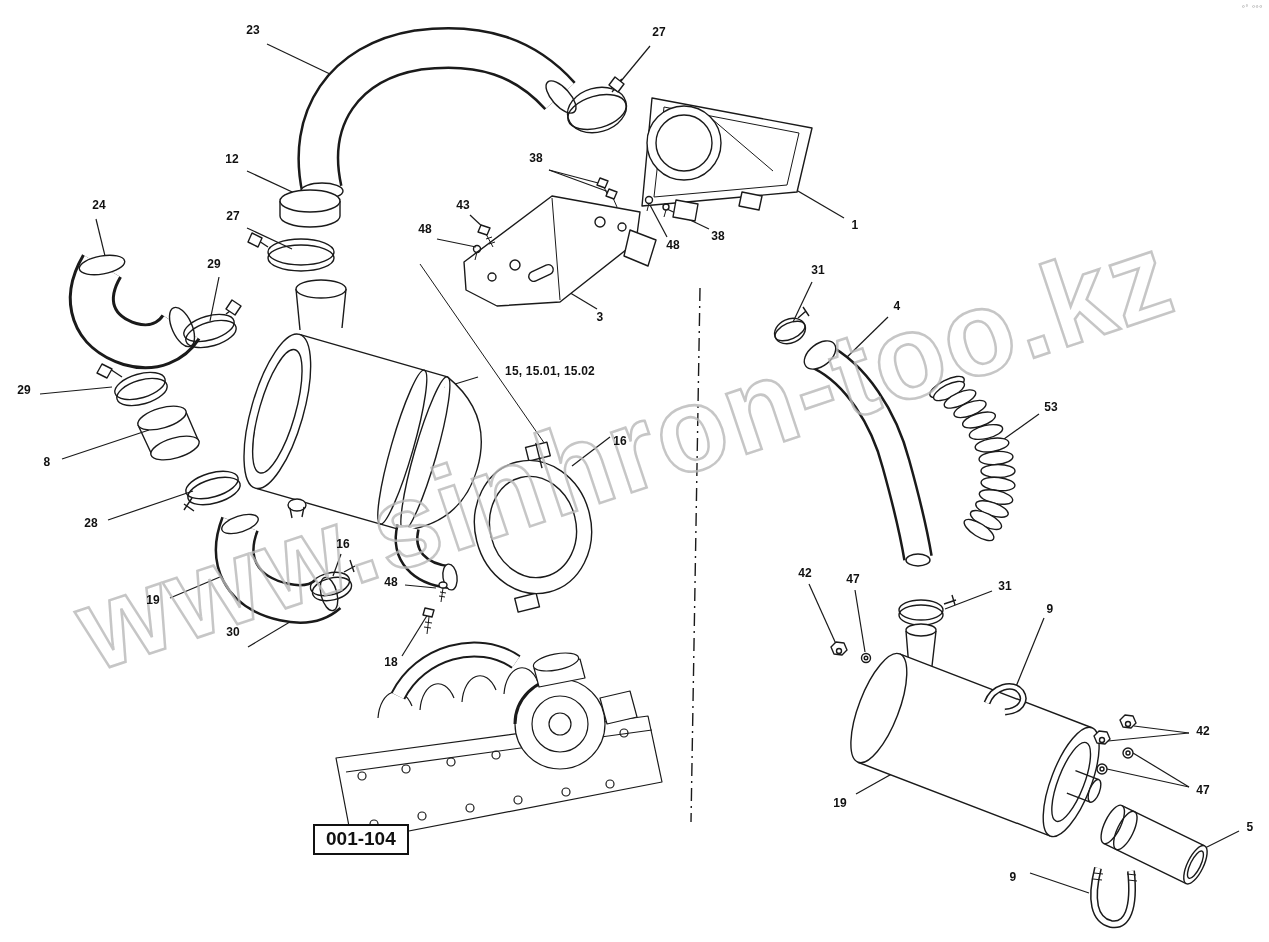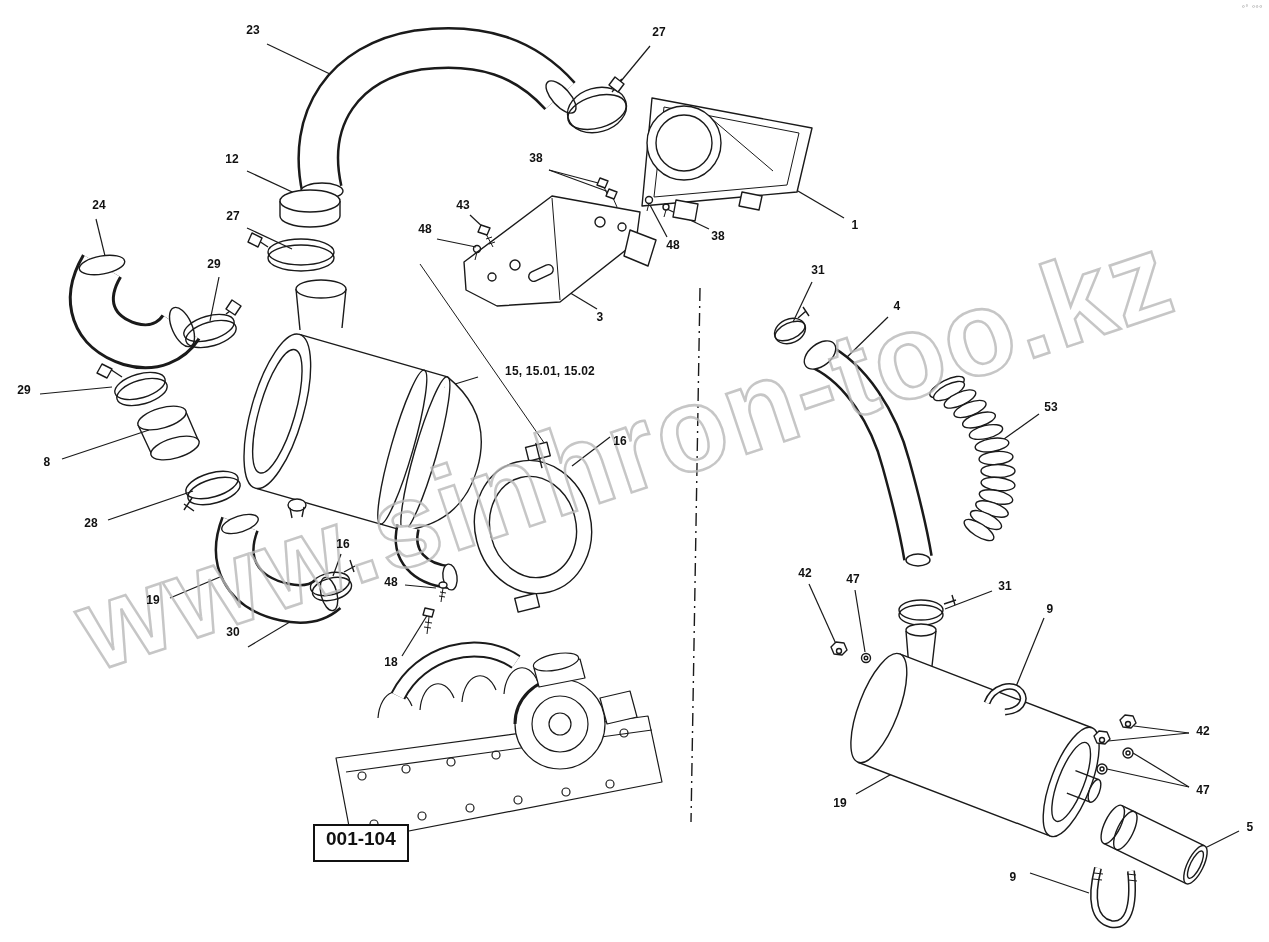--- a/index.html
+++ b/index.html
@@ -11,21 +11,21 @@
   }
   .stage svg { position: absolute; left: 0; top: 0; }
   .callout {
     position: absolute; transform: translate(-50%,-50%);
     font-weight: bold; font-size: 12px; color: #111;
     white-space: nowrap; letter-spacing: .2px;
   }
   .ref-box {
     position: absolute; border: 2px solid #111; background: #fff;
     font-weight: bold; font-size: 19px; color: #111;
-    padding: 2px 11px 10px;
+    padding: 2px 11px 3px;
   }
   .corner-mark {
     position: absolute; top: 4px; right: 6px;
     font-size: 7px; color: #999; letter-spacing: 1px;
   }
   .wm {
     font-family: "Liberation Sans", sans-serif;
     font-weight: bold; font-size: 120px;
     fill: none; stroke: #b9b9b9; stroke-width: 2.6px;
     letter-spacing: 3px; opacity: .8;

